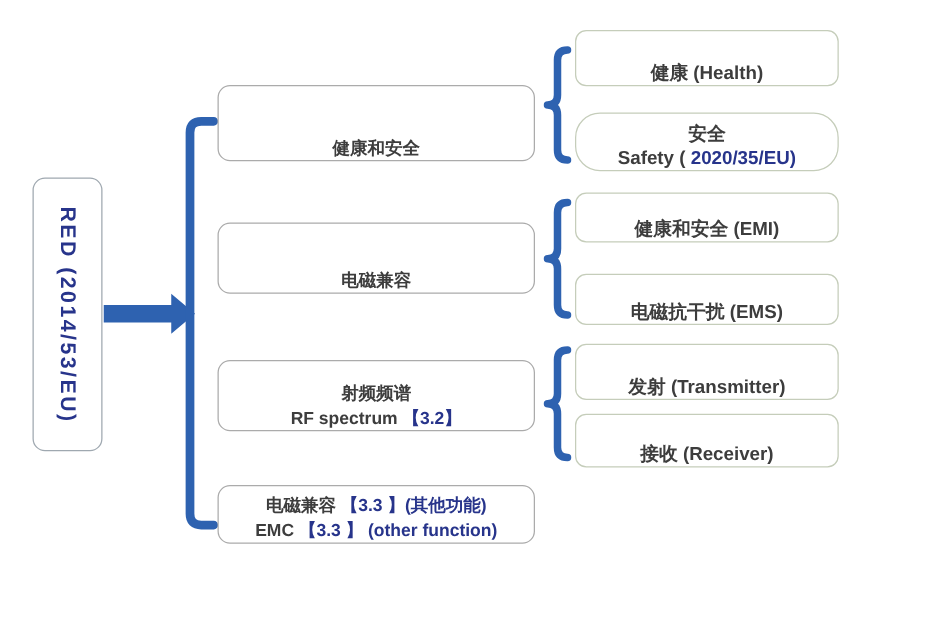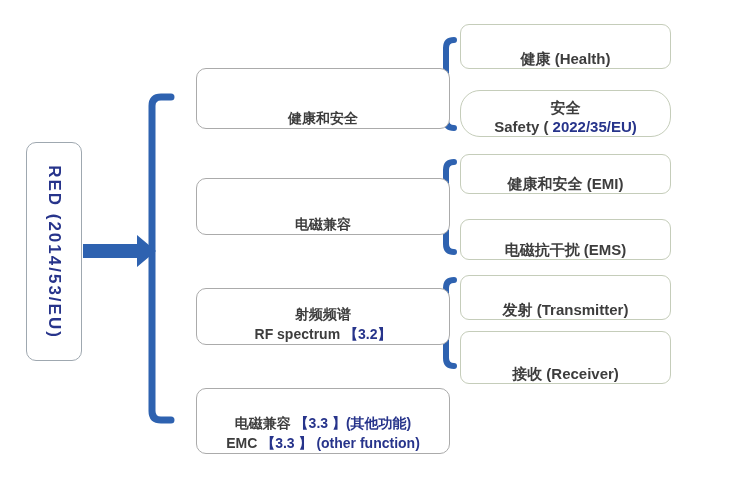--- a/index.html
+++ b/index.html
@@ -12,41 +12,40 @@
   .box {
     position:absolute; background:#ffffff; box-sizing:border-box;
     display:flex; flex-direction:column; justify-content:flex-end; align-items:center;
     text-align:center;
   }
   .mid {
     left:174px; width:254px;
     border:1.5px solid #ABABAB; border-radius:10px;
     font-size:14px; font-weight:600; color:#3D3D3D; line-height:20px;
     white-space:nowrap;
-    margin-left:22px;
   }
   .rightbox {
     left:460px; width:211px;
     border:1.5px solid #C5CDBA; border-radius:9px;
     font-size:15px; font-weight:600; color:#3D3D3D; line-height:19px;
     white-space:nowrap;
   }
   .blue { color:#27348B; font-weight:700; }
 
   #mid-1 { top:68px;  height:61px; }
   #mid-2 { top:178px; height:57px; }
   #mid-3 { top:288px; height:57px; }
-  #mid-4 { top:388px; height:66px; }
+  #mid-4 { top:388px; height:47px; }
 
   #right-1 { top:24px;  height:45px; }
   #right-2 { top:90px;  height:47px;border-radius:20px; }
   #right-3 { top:154px; height:40px; }
   #right-4 { top:219px; height:41px; }
   #right-5 { top:275px; height:45px; }
-  #right-6 { top:331px; height:53px; }
+  #right-6 { top:331px; height:43px; }
 
   .red-box {
     position:absolute; left:26px; top:142px; width:56px; height:219px;
     background:#ffffff; box-sizing:border-box;
     border:1.5px solid #9FA8B0; border-radius:10px;
   }
   .red-box .rot {
     position:absolute; left:50%; top:50%;
     transform:translate(-50%,-50%) rotate(90deg);
     white-space:nowrap; font-size:17px; font-weight:700;
@@ -92,21 +91,21 @@
     <div><span>电磁兼容 </span><span class="blue">【3.3 】(其他功能)</span></div>
     <div><span>EMC </span><span class="blue">【3.3 】 (other function)</span></div>
   </div>
 
   <div class="box rightbox" id="right-1">
     <div>健康 (Health)</div>
   </div>
 
   <div class="box rightbox" id="right-2">
     <div>安全</div>
-    <div><span>Safety ( </span><span class="blue">2022/35/EU)</span></div>
+    <div><span>Safety ( </span><span class="blue">2020/35/EU)</span></div>
   </div>
 
   <div class="box rightbox" id="right-3">
     <div>健康和安全 (EMI)</div>
   </div>
 
   <div class="box rightbox" id="right-4">
     <div>电磁抗干扰 (EMS)</div>
   </div>
 

